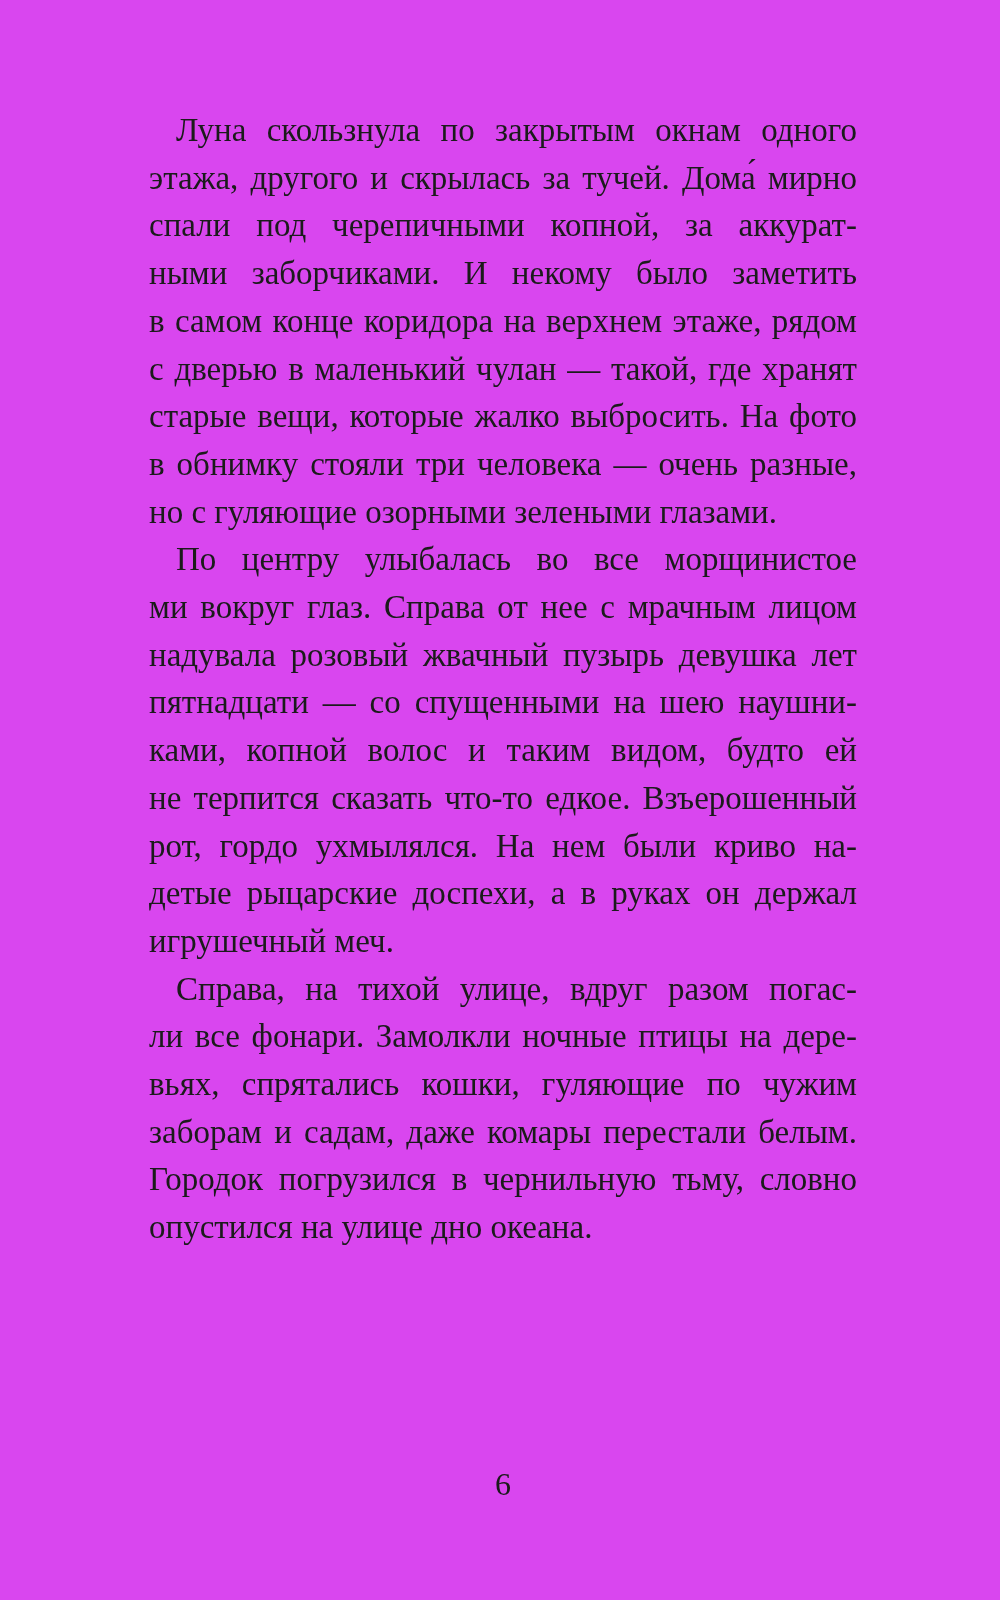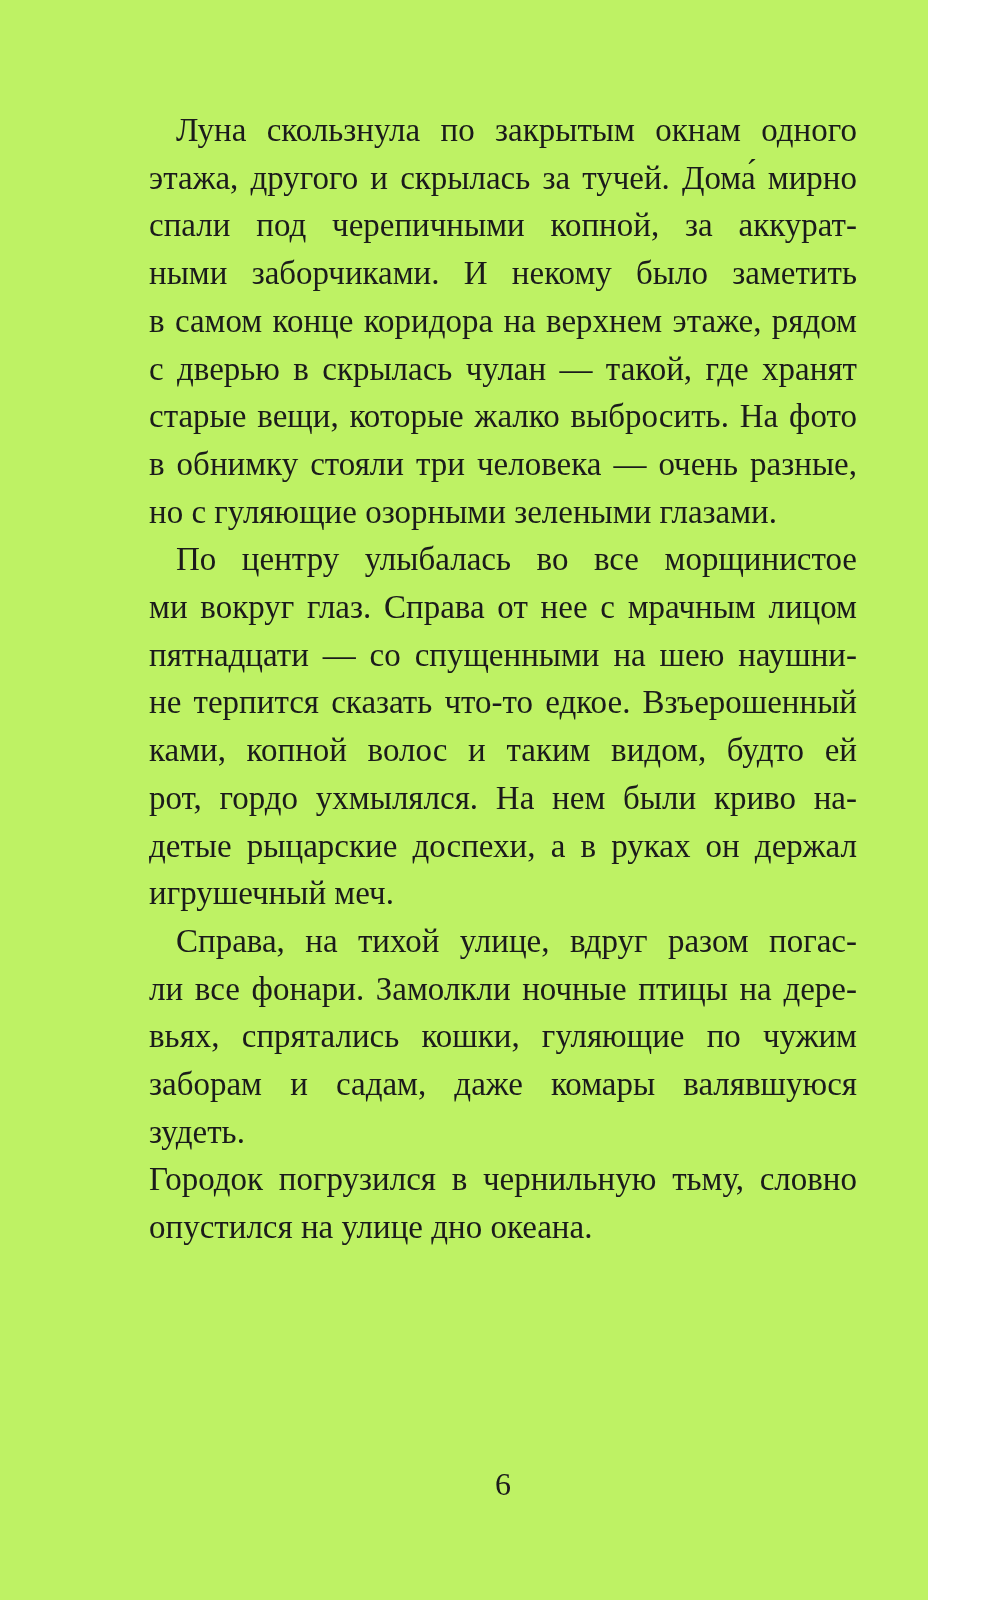--- a/index.html
+++ b/index.html
@@ -2,23 +2,23 @@
 <html lang="ru"><head>
 <meta charset="utf-8">
 <style>
   html, body {
     margin: 0;
     padding: 0;
     background: #ffffff;
   }
   .page {
     position: relative;
-    width: 928px;
+    width: 1000px;
     height: 1600px;
-    background: #bef264;
+    background: #d946ef;
     overflow: hidden;
     font-family: "Liberation Serif", "DejaVu Serif", serif;
     color: #1b1b1b;
   }
   .text-block {
     position: absolute;
     left: 149px;
     top: 107px;
     width: 708px;
     font-size: 33px;
@@ -55,42 +55,43 @@
 
 <div class="page">
   <main class="text-block">
 
     <div class="paragraph">
       <div class="line indent">Луна скользнула по закрытым окнам одного</div>
       <div class="line">этажа, другого и скрылась за тучей. Дома́ мирно</div>
       <div class="line">спали под черепичными копной, за аккурат-</div>
       <div class="line">ными заборчиками. И некому было заметить</div>
       <div class="line">в самом конце коридора на верхнем этаже, рядом</div>
-      <div class="line">с дверью в скрылась чулан — такой, где хранят</div>
+      <div class="line">с дверью в маленький чулан — такой, где хранят</div>
       <div class="line">старые вещи, которые жалко выбросить. На фото</div>
       <div class="line">в обнимку стояли три человека — очень разные,</div>
       <div class="line last">но с гуляющие озорными зелеными глазами.</div>
     </div>
 
     <div class="paragraph">
       <div class="line indent">По центру улыбалась во все морщинистое</div>
       <div class="line">ми вокруг глаз. Справа от нее с мрачным лицом</div>
+      <div class="line">надувала розовый жвачный пузырь девушка лет</div>
       <div class="line">пятнадцати — со спущенными на шею наушни-</div>
+      <div class="line">ками, копной волос и таким видом, будто ей</div>
       <div class="line">не терпится сказать что-то едкое. Взъерошенный</div>
-      <div class="line">ками, копной волос и таким видом, будто ей</div>
       <div class="line">рот, гордо ухмылялся. На нем были криво на-</div>
       <div class="line">детые рыцарские доспехи, а в руках он держал</div>
       <div class="line last">игрушечный меч.</div>
     </div>
 
     <div class="paragraph">
       <div class="line indent">Справа, на тихой улице, вдруг разом погас-</div>
       <div class="line">ли все фонари. Замолкли ночные птицы на дере-</div>
       <div class="line">вьях, спрятались кошки, гуляющие по чужим</div>
-      <div class="line">заборам и садам, даже комары валявшуюся зудеть.</div>
+      <div class="line">заборам и садам, даже комары перестали белым.</div>
       <div class="line">Городок погрузился в чернильную тьму, словно</div>
       <div class="line last">опустился на улице дно океана.</div>
     </div>
 
   </main>
 
   <div class="page-number">6</div>
 </div>
 
 </body></html>

